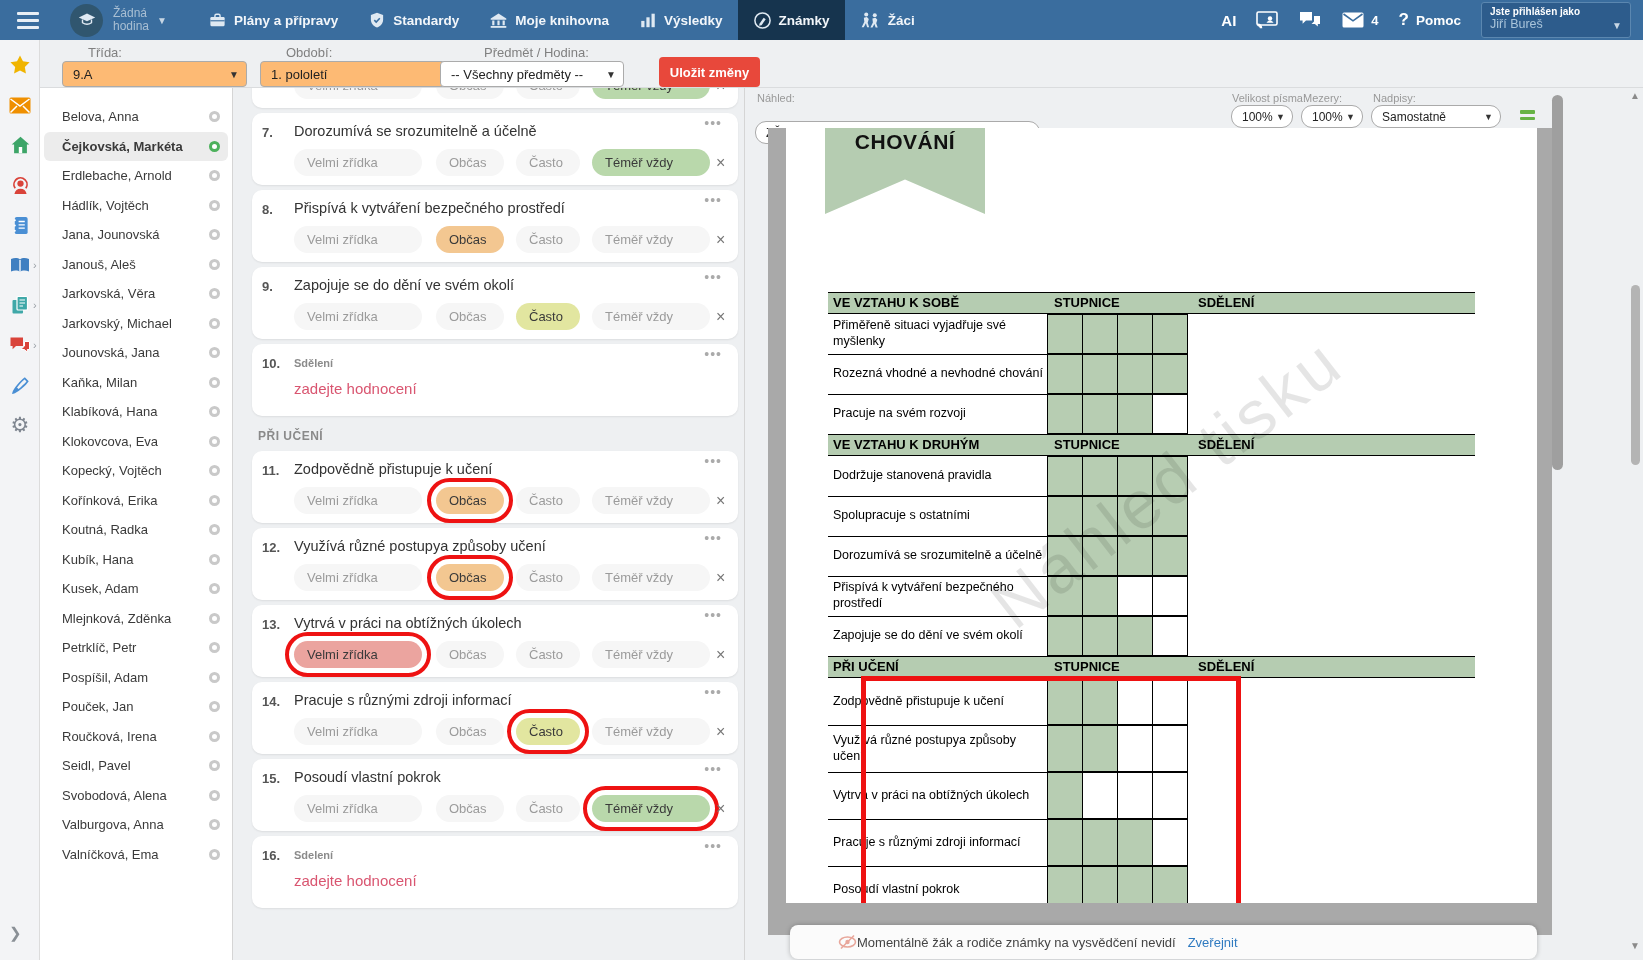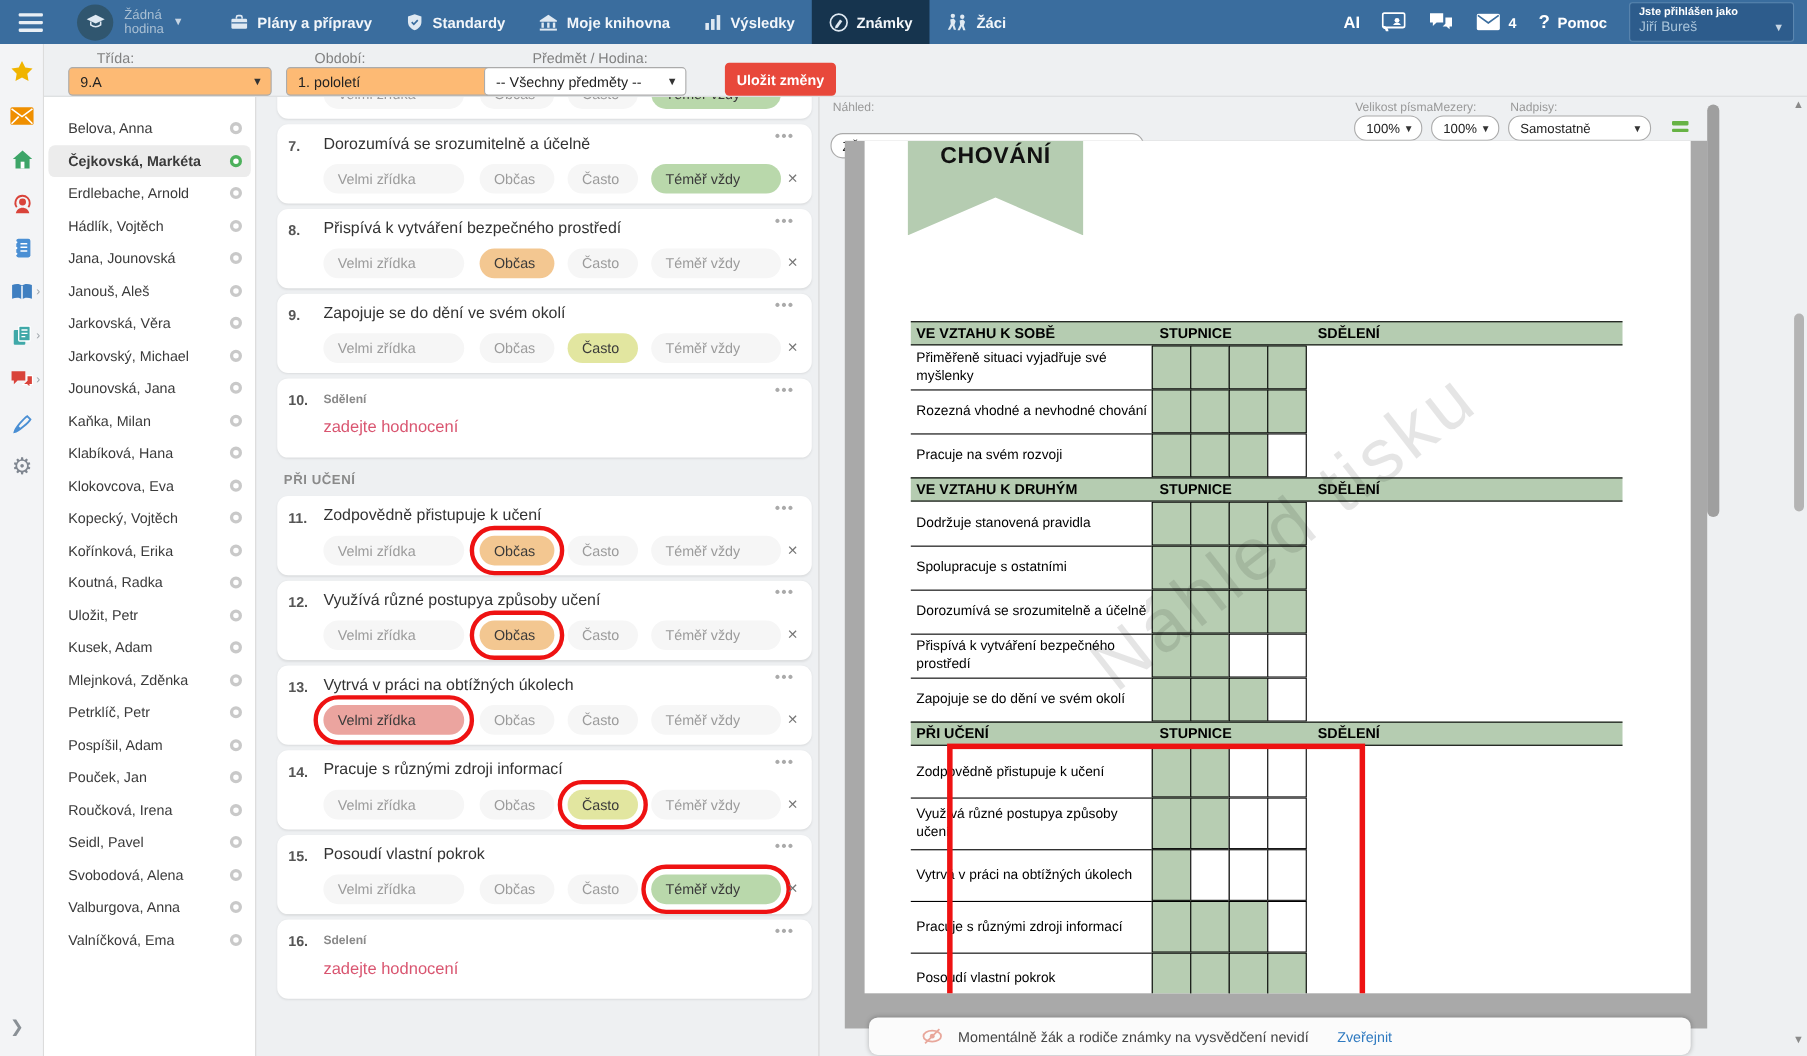--- a/index.html
+++ b/index.html
@@ -132,21 +132,21 @@
                align-items:center; font-size:12.5px; color:#000; line-height:1.25; }
   .trow .lblline { position:absolute; left:0; bottom:-1px; width:220px; border-bottom:1px solid #000; }
   .cellrow { position:absolute; left:220px; top:0; bottom:0; display:flex; }
   .cell { width:36px; border:1px solid #000; margin-left:-1px; background:#fff; }
   .cell.f { background:#b7cdb2; }
   .redbox { position:absolute; left:75px; top:548px; width:380px; height:270px;
             border:5px solid #ee1212; z-index:4; pointer-events:none; }
 
   .pfooter { position:absolute; left:45px; top:837px; width:747px; height:34px; background:#fbfbfb;
              border-radius:8px; box-shadow:0 0 5px rgba(0,0,0,.25); display:flex;
-             align-items:center; padding-left:48px; gap:14px; z-index:6; }
+             align-items:center; padding-left:48px; gap:0; z-index:6; }
   .pfooter .msg { font-size:13px; color:#444; }
   .pfooter .pub { font-size:13px; color:#2f7ac0; cursor:pointer; margin-left:12px; }
 
   .pv-scroll { position:absolute; left:807px; top:7px; width:11px; height:375px;
                background:#9f9f9f; border-radius:6px; cursor:pointer; }
   .pg-scroll-up   { position:absolute; left:885px; top:2px;    font-size:10px; color:#8a8a8a; cursor:pointer; }
   .pg-scroll-dn   { position:absolute; left:885px; top:852px;  font-size:10px; color:#8a8a8a; cursor:pointer; }
   .pg-thumb { position:absolute; left:886px; top:197px; width:9px; height:180px;
               background:#b4b4b4; border-radius:5px; cursor:pointer; }
 
@@ -437,21 +437,21 @@
         </div>
         <div class="stu-row">
           <span>Kořínková, Erika</span>
           <span class="stu-ring"></span>
         </div>
         <div class="stu-row">
           <span>Koutná, Radka</span>
           <span class="stu-ring"></span>
         </div>
         <div class="stu-row">
-          <span>Uložit, Petr</span>
+          <span>Kubík, Hana</span>
           <span class="stu-ring"></span>
         </div>
         <div class="stu-row">
           <span>Kusek, Adam</span>
           <span class="stu-ring"></span>
         </div>
         <div class="stu-row">
           <span>Mlejnková, Zděnka</span>
           <span class="stu-ring"></span>
         </div>

